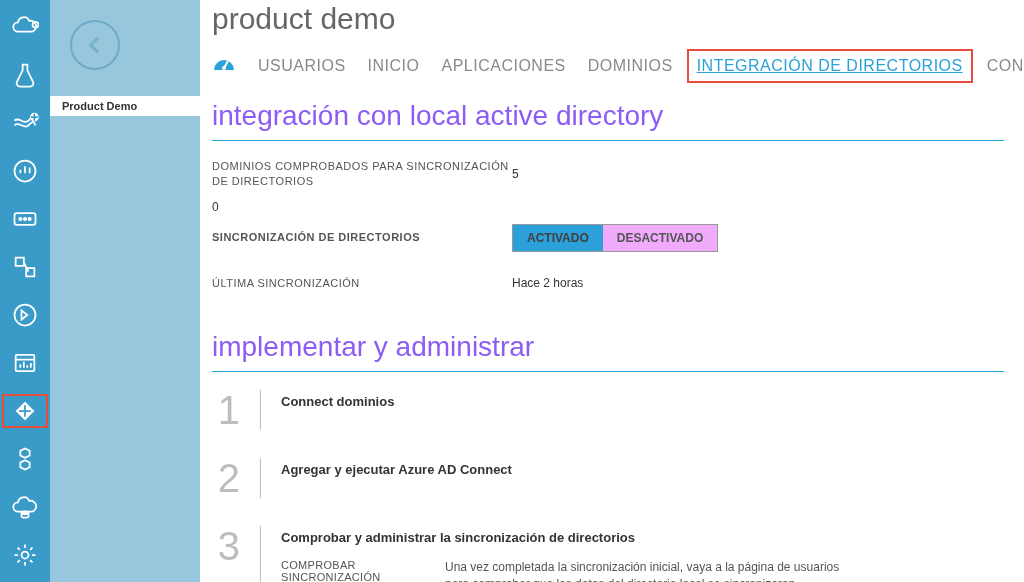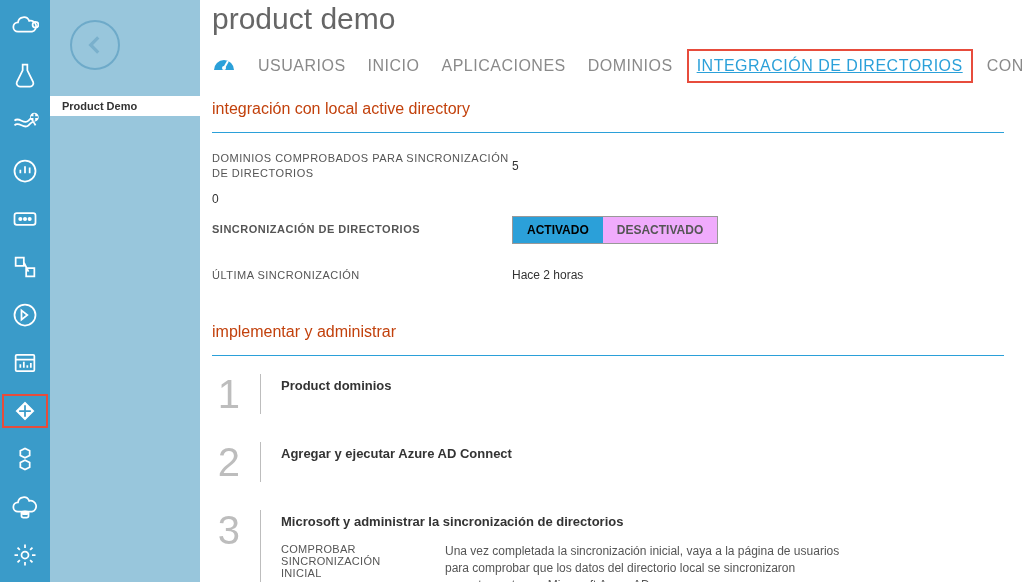--- a/index.html
+++ b/index.html
@@ -17,29 +17,29 @@
 .sub-nav-item { margin-top: 26px; background:#fff; padding: 4px 8px; font-size: 11px; font-weight: 600; color:#333; border-left: 4px solid transparent; }
 
 .main { flex: 1; padding: 2px 20px 20px 12px; overflow: auto; color:#333; }
 .page-title { font-size: 30px; font-weight: 300; color:#666; margin-bottom: 18px; }
 .tabs { display:flex; align-items:center; gap:22px; margin-bottom: 22px; }
 .tabs .portal-icon { color:#2ba0d9; }
 .tabs .portal-icon svg { width:24px; height:20px; fill:#2ba0d9; }
 .tab { font-size: 16px; letter-spacing: .5px; color:#8a8a8a; cursor:pointer; white-space:nowrap; }
 .tab.active { color:#2ba0d9; outline:2px solid #e74c3c; outline-offset:6px; padding:0 2px;text-decoration:underline; }
 
-.section-title { font-size: 16px; font-weight: 300; color:#c2410c; padding-bottom: 14px; border-bottom:1px solid #2ba0d9; margin-bottom:18px; }
+.section-title { font-size: 28px; font-weight: 300; color:#8b5cf6; padding-bottom: 8px; border-bottom:1px solid #2ba0d9; margin-bottom:18px; }
 
 .field-row { display:flex; align-items:center; margin-bottom:10px; font-size:12px; }
 .field-row .label { width:300px; color:#555; letter-spacing:.5px; text-transform:uppercase; font-size:11px; line-height:1.4; }
 .field-row .value { color:#333; }
 
 .toggle { display:flex; border:1px solid #999; }
 .toggle .opt { padding:6px 14px; font-size:12px; cursor:pointer; }
-.toggle .opt.active { background:#2ba0d9; color:#000000; }
+.toggle .opt.active { background:#2ba0d9; color:#404040; }
 .toggle .opt.inactive { background:#f0abfc; color:#555; }
 
 .section-gap { height: 30px; }
 
 .step { display:flex; gap:20px; margin-bottom:28px; }
 .step .num { font-size:40px; font-weight:200; color:#bdbdbd; width:28px; text-align:right; line-height:1; }
 .step .divider { width:0; border-left:1px solid #bdbdbd; }
 .step .body { flex:1; padding-top:4px; }
 .step .body .heading { font-size:13px; font-weight:600; color:#333; margin-bottom:14px; }
 .step .body .desc-row { display:flex; gap:24px; font-size:12px; }
@@ -175,37 +175,37 @@
   </div>
 
   <div class="section-gap"></div>
 
   <div class="section-title">implementar y administrar</div>
 
   <div class="step">
     <div class="num">1</div>
     <div class="divider"></div>
     <div class="body">
-        <div class="heading">Product dominios</div>
+        <div class="heading">Connect dominios</div>
       </div>
   </div>
 
   <div class="step">
     <div class="num">2</div>
     <div class="divider"></div>
     <div class="body">
         <div class="heading">Agregar y ejecutar Azure AD Connect</div>
       </div>
   </div>
 
   <div class="step">
     <div class="num">3</div>
     <div class="divider"></div>
     <div class="body">
-      <div class="heading">Microsoft y administrar la sincronización de directorios</div>
+      <div class="heading">Comprobar y administrar la sincronización de directorios</div>
       <div class="desc-row">
         <div class="sub-label">COMPROBAR SINCRONIZACIÓN INICIAL</div>
         <div class="sub-desc">Una vez completada la sincronización inicial, vaya a la página de usuarios para comprobar que los datos del directorio local se sincronizaron correctamente con Microsoft Azure AD.</div>
       </div>
     </div>
   </div>
 
 </div>
 
 </body></html>

